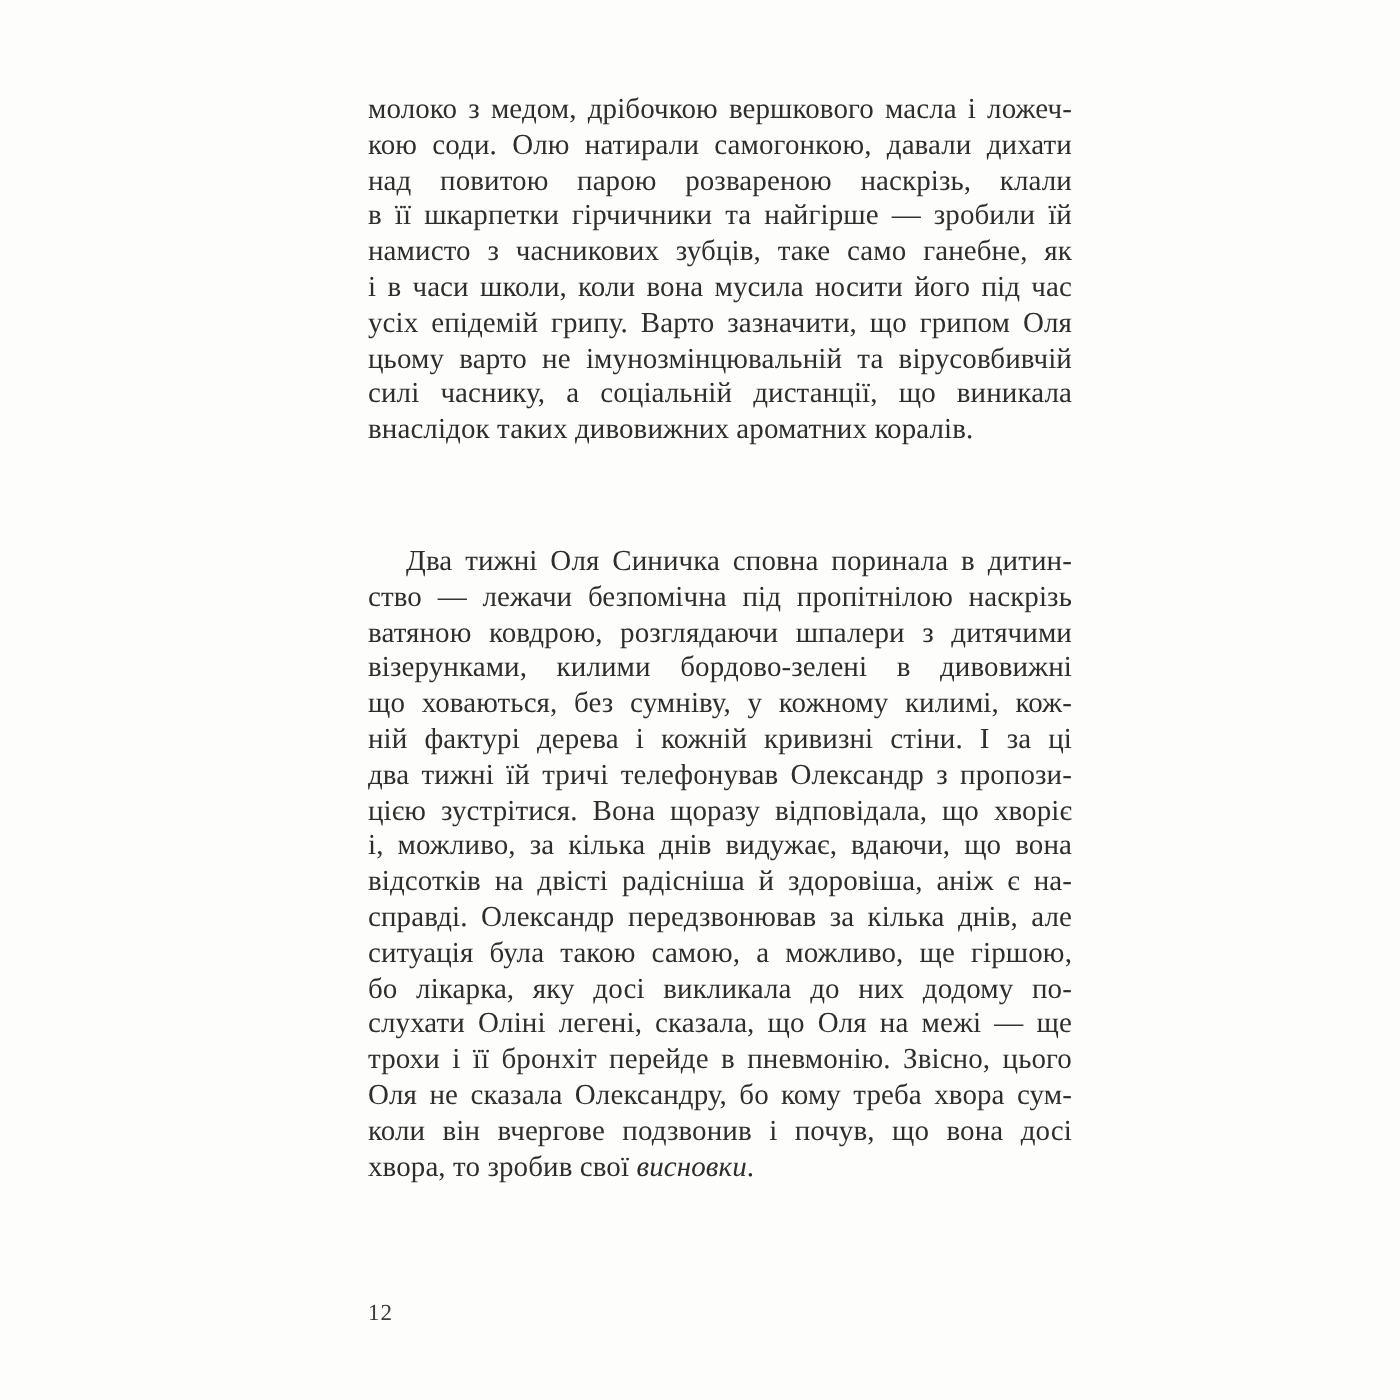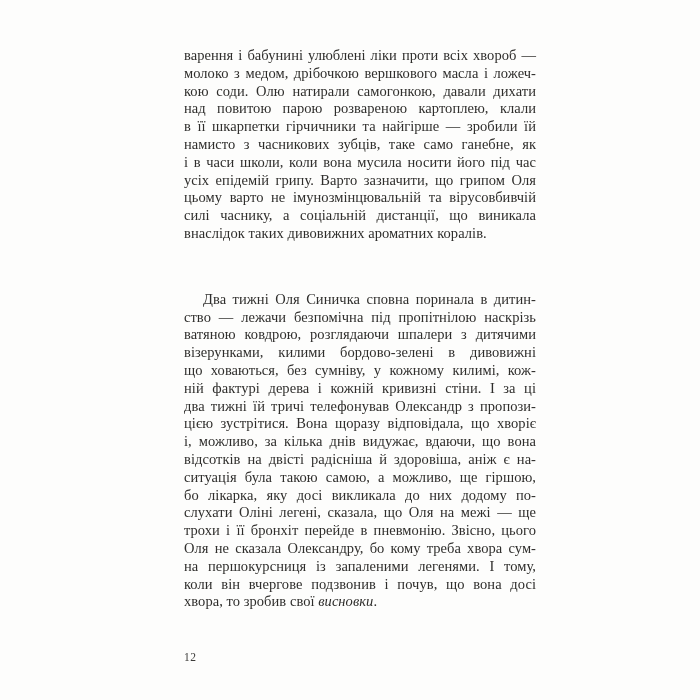--- a/index.html
+++ b/index.html
@@ -52,50 +52,49 @@
     letter-spacing: 0.5px;
     color: #3b3a38;
   }
 </style>
 </head>
 <body>
 
 <div class="text-block">
 
   <div class="para para-1">
-    <div class="jline">варення і бабунині улюблені ліки проти всіх хвороб —</div>
     <div class="jline">молоко з медом, дрібочкою вершкового масла і ложеч-</div>
     <div class="jline">кою соди. Олю натирали самогонкою, давали дихати</div>
-    <div class="jline">над повитою парою розвареною картоплею, клали</div>
+    <div class="jline">над повитою парою розвареною наскрізь, клали</div>
     <div class="jline">в її шкарпетки гірчичники та найгірше — зробили їй</div>
     <div class="jline">намисто з часникових зубців, таке само ганебне, як</div>
     <div class="jline">і в часи школи, коли вона мусила носити його під час</div>
     <div class="jline">усіх епідемій грипу. Варто зазначити, що грипом Оля</div>
     <div class="jline">цьому варто не імунозмінцювальній та вірусовбивчій</div>
     <div class="jline">силі часнику, а соціальній дистанції, що виникала</div>
     <div class="lastline">внаслідок таких дивовижних ароматних коралів.</div>
   </div>
 
   <div class="para para-2">
     <div class="jline ind">Два тижні Оля Синичка сповна поринала в дитин-</div>
     <div class="jline">ство — лежачи безпомічна під пропітнілою наскрізь</div>
     <div class="jline">ватяною ковдрою, розглядаючи шпалери з дитячими</div>
     <div class="jline">візерунками, килими бордово-зелені в дивовижні</div>
     <div class="jline">що ховаються, без сумніву, у кожному килимі, кож-</div>
     <div class="jline">ній фактурі дерева і кожній кривизні стіни. І за ці</div>
     <div class="jline">два тижні їй тричі телефонував Олександр з пропози-</div>
     <div class="jline">цією зустрітися. Вона щоразу відповідала, що хворіє</div>
     <div class="jline">і, можливо, за кілька днів видужає, вдаючи, що вона</div>
     <div class="jline">відсотків на двісті радісніша й здоровіша, аніж є на-</div>
+    <div class="jline">справді. Олександр передзвонював за кілька днів, але</div>
     <div class="jline">ситуація була такою самою, а можливо, ще гіршою,</div>
     <div class="jline">бо лікарка, яку досі викликала до них додому по-</div>
     <div class="jline">слухати Оліні легені, сказала, що Оля на межі — ще</div>
     <div class="jline">трохи і її бронхіт перейде в пневмонію. Звісно, цього</div>
     <div class="jline">Оля не сказала Олександру, бо кому треба хвора сум-</div>
-    <div class="jline">на першокурсниця із запаленими легенями. І тому,</div>
     <div class="jline">коли він вчергове подзвонив і почув, що вона досі</div>
     <div class="lastline">
       <span>хвора, то зробив свої </span><span class="it">висновки</span><span>.</span>
     </div>
   </div>
 
 </div>
 
 <div class="folio">12</div>
 

